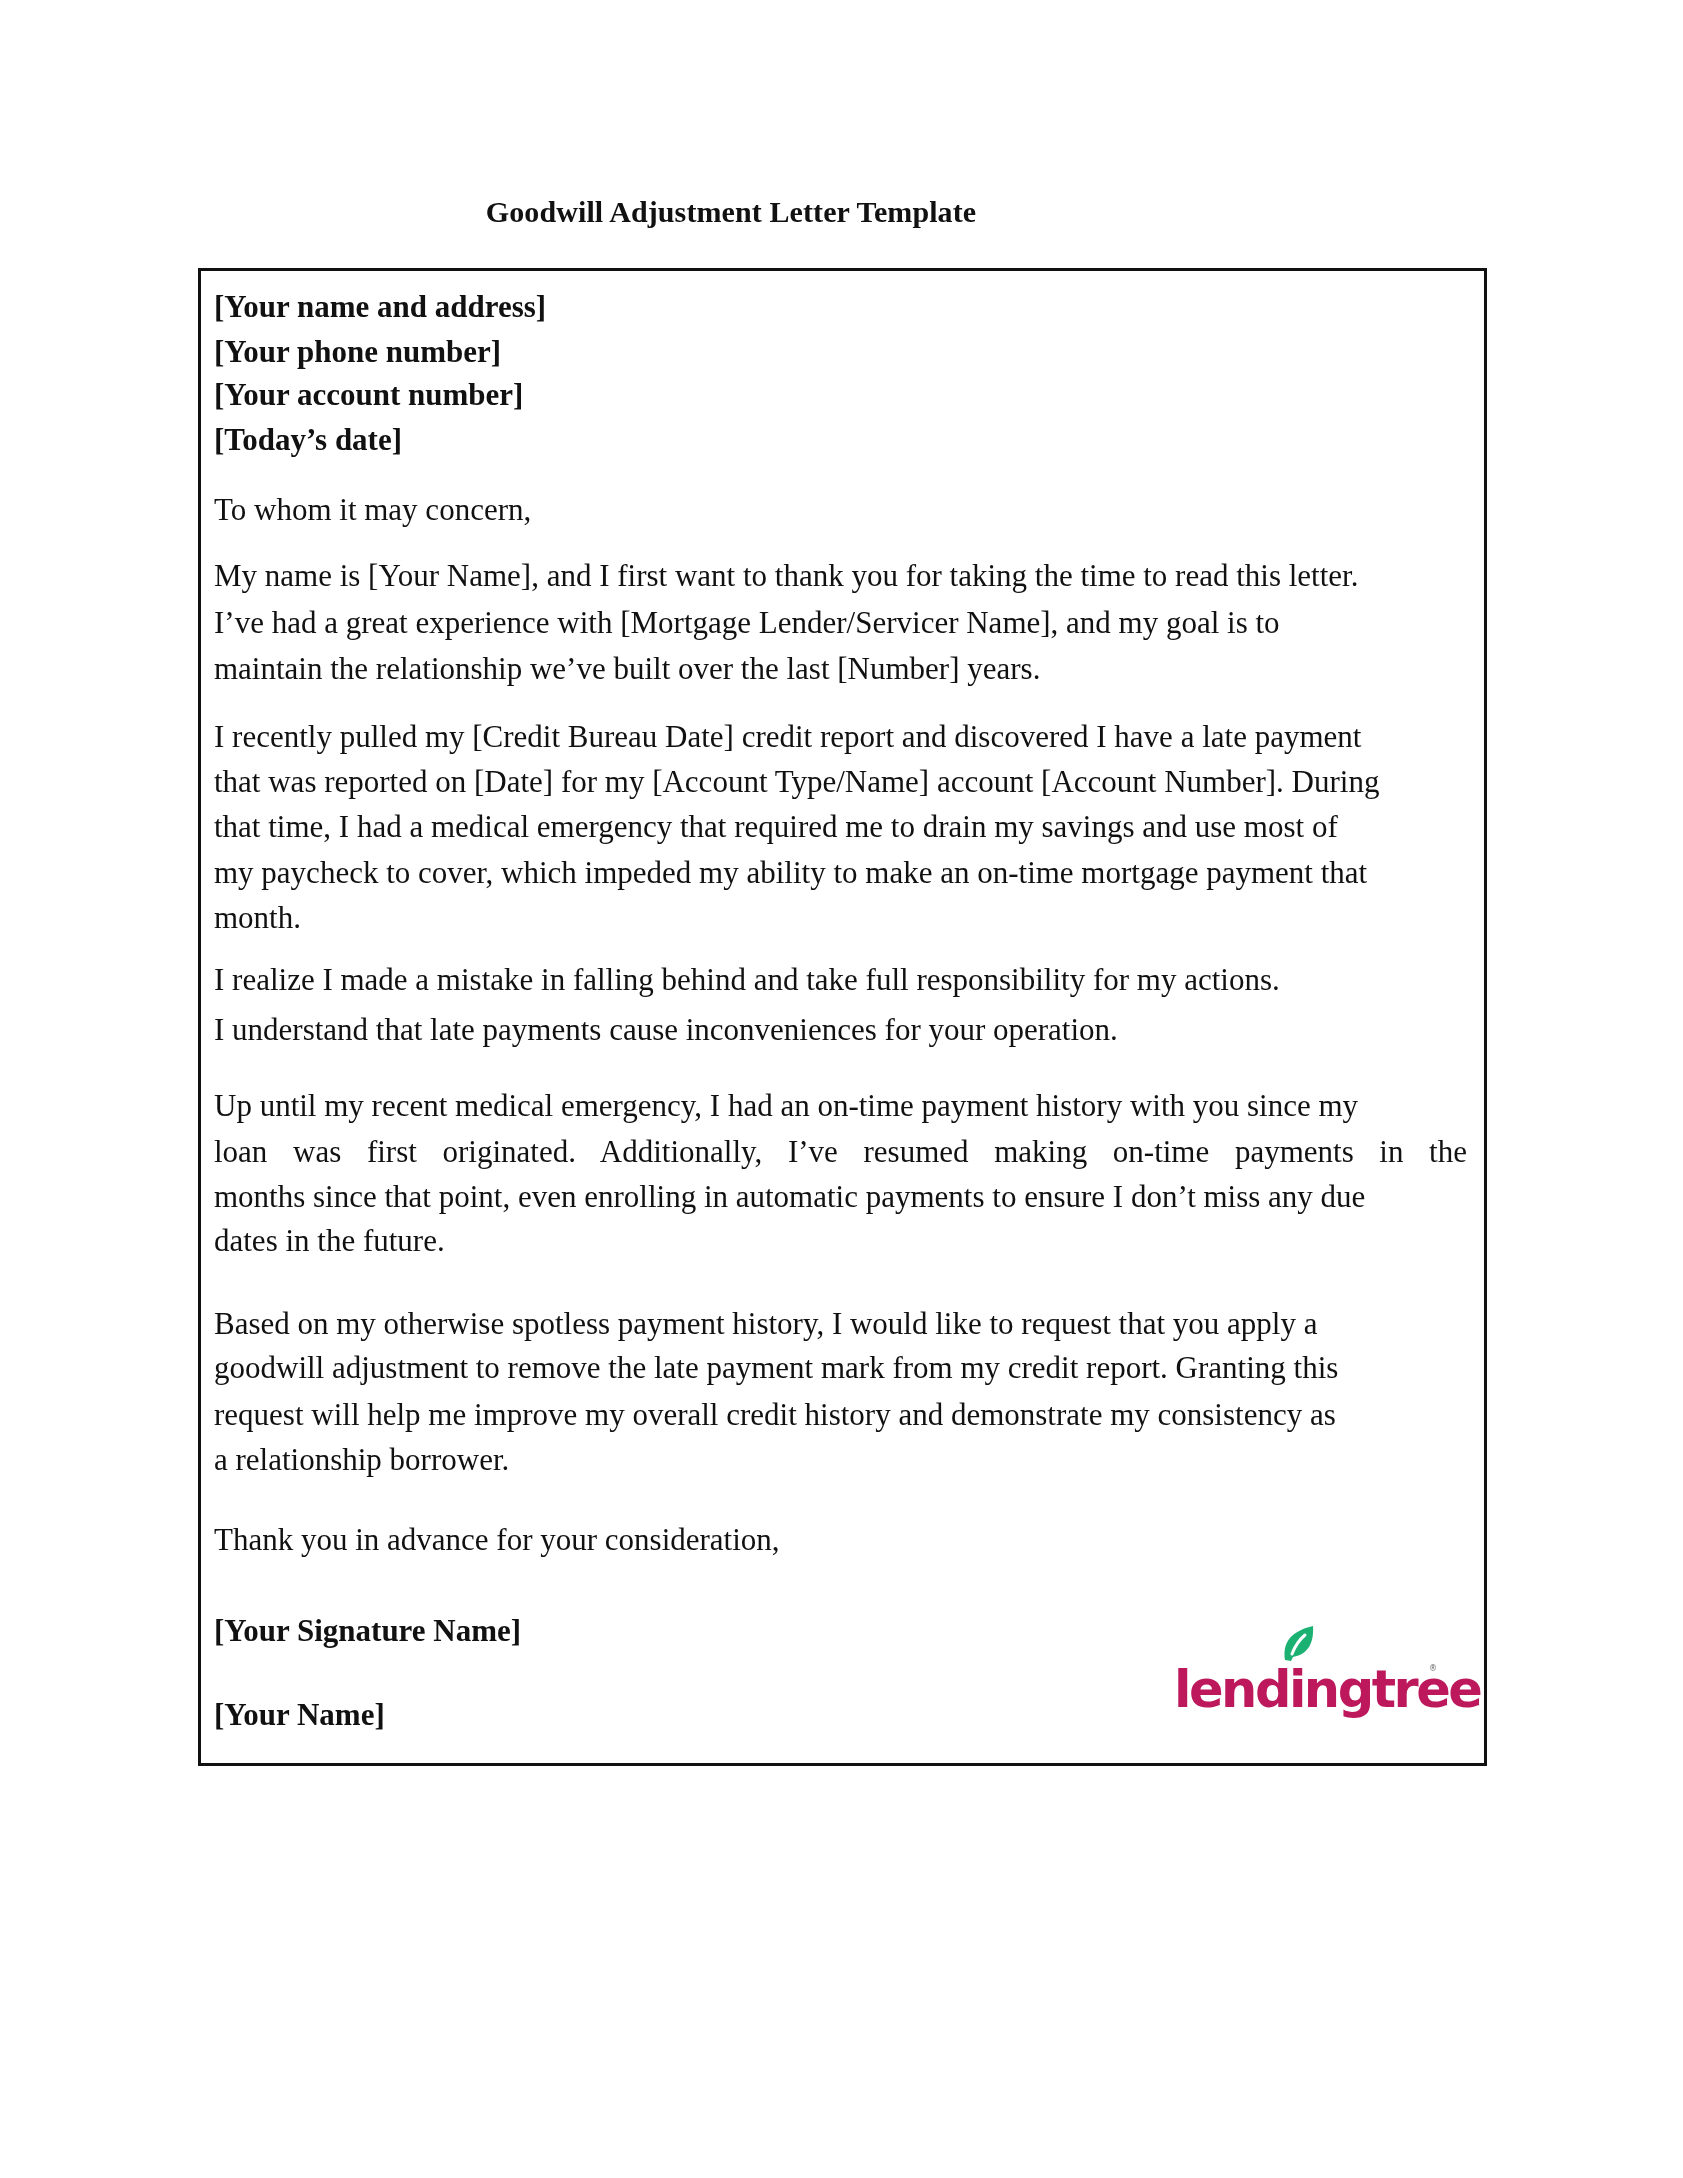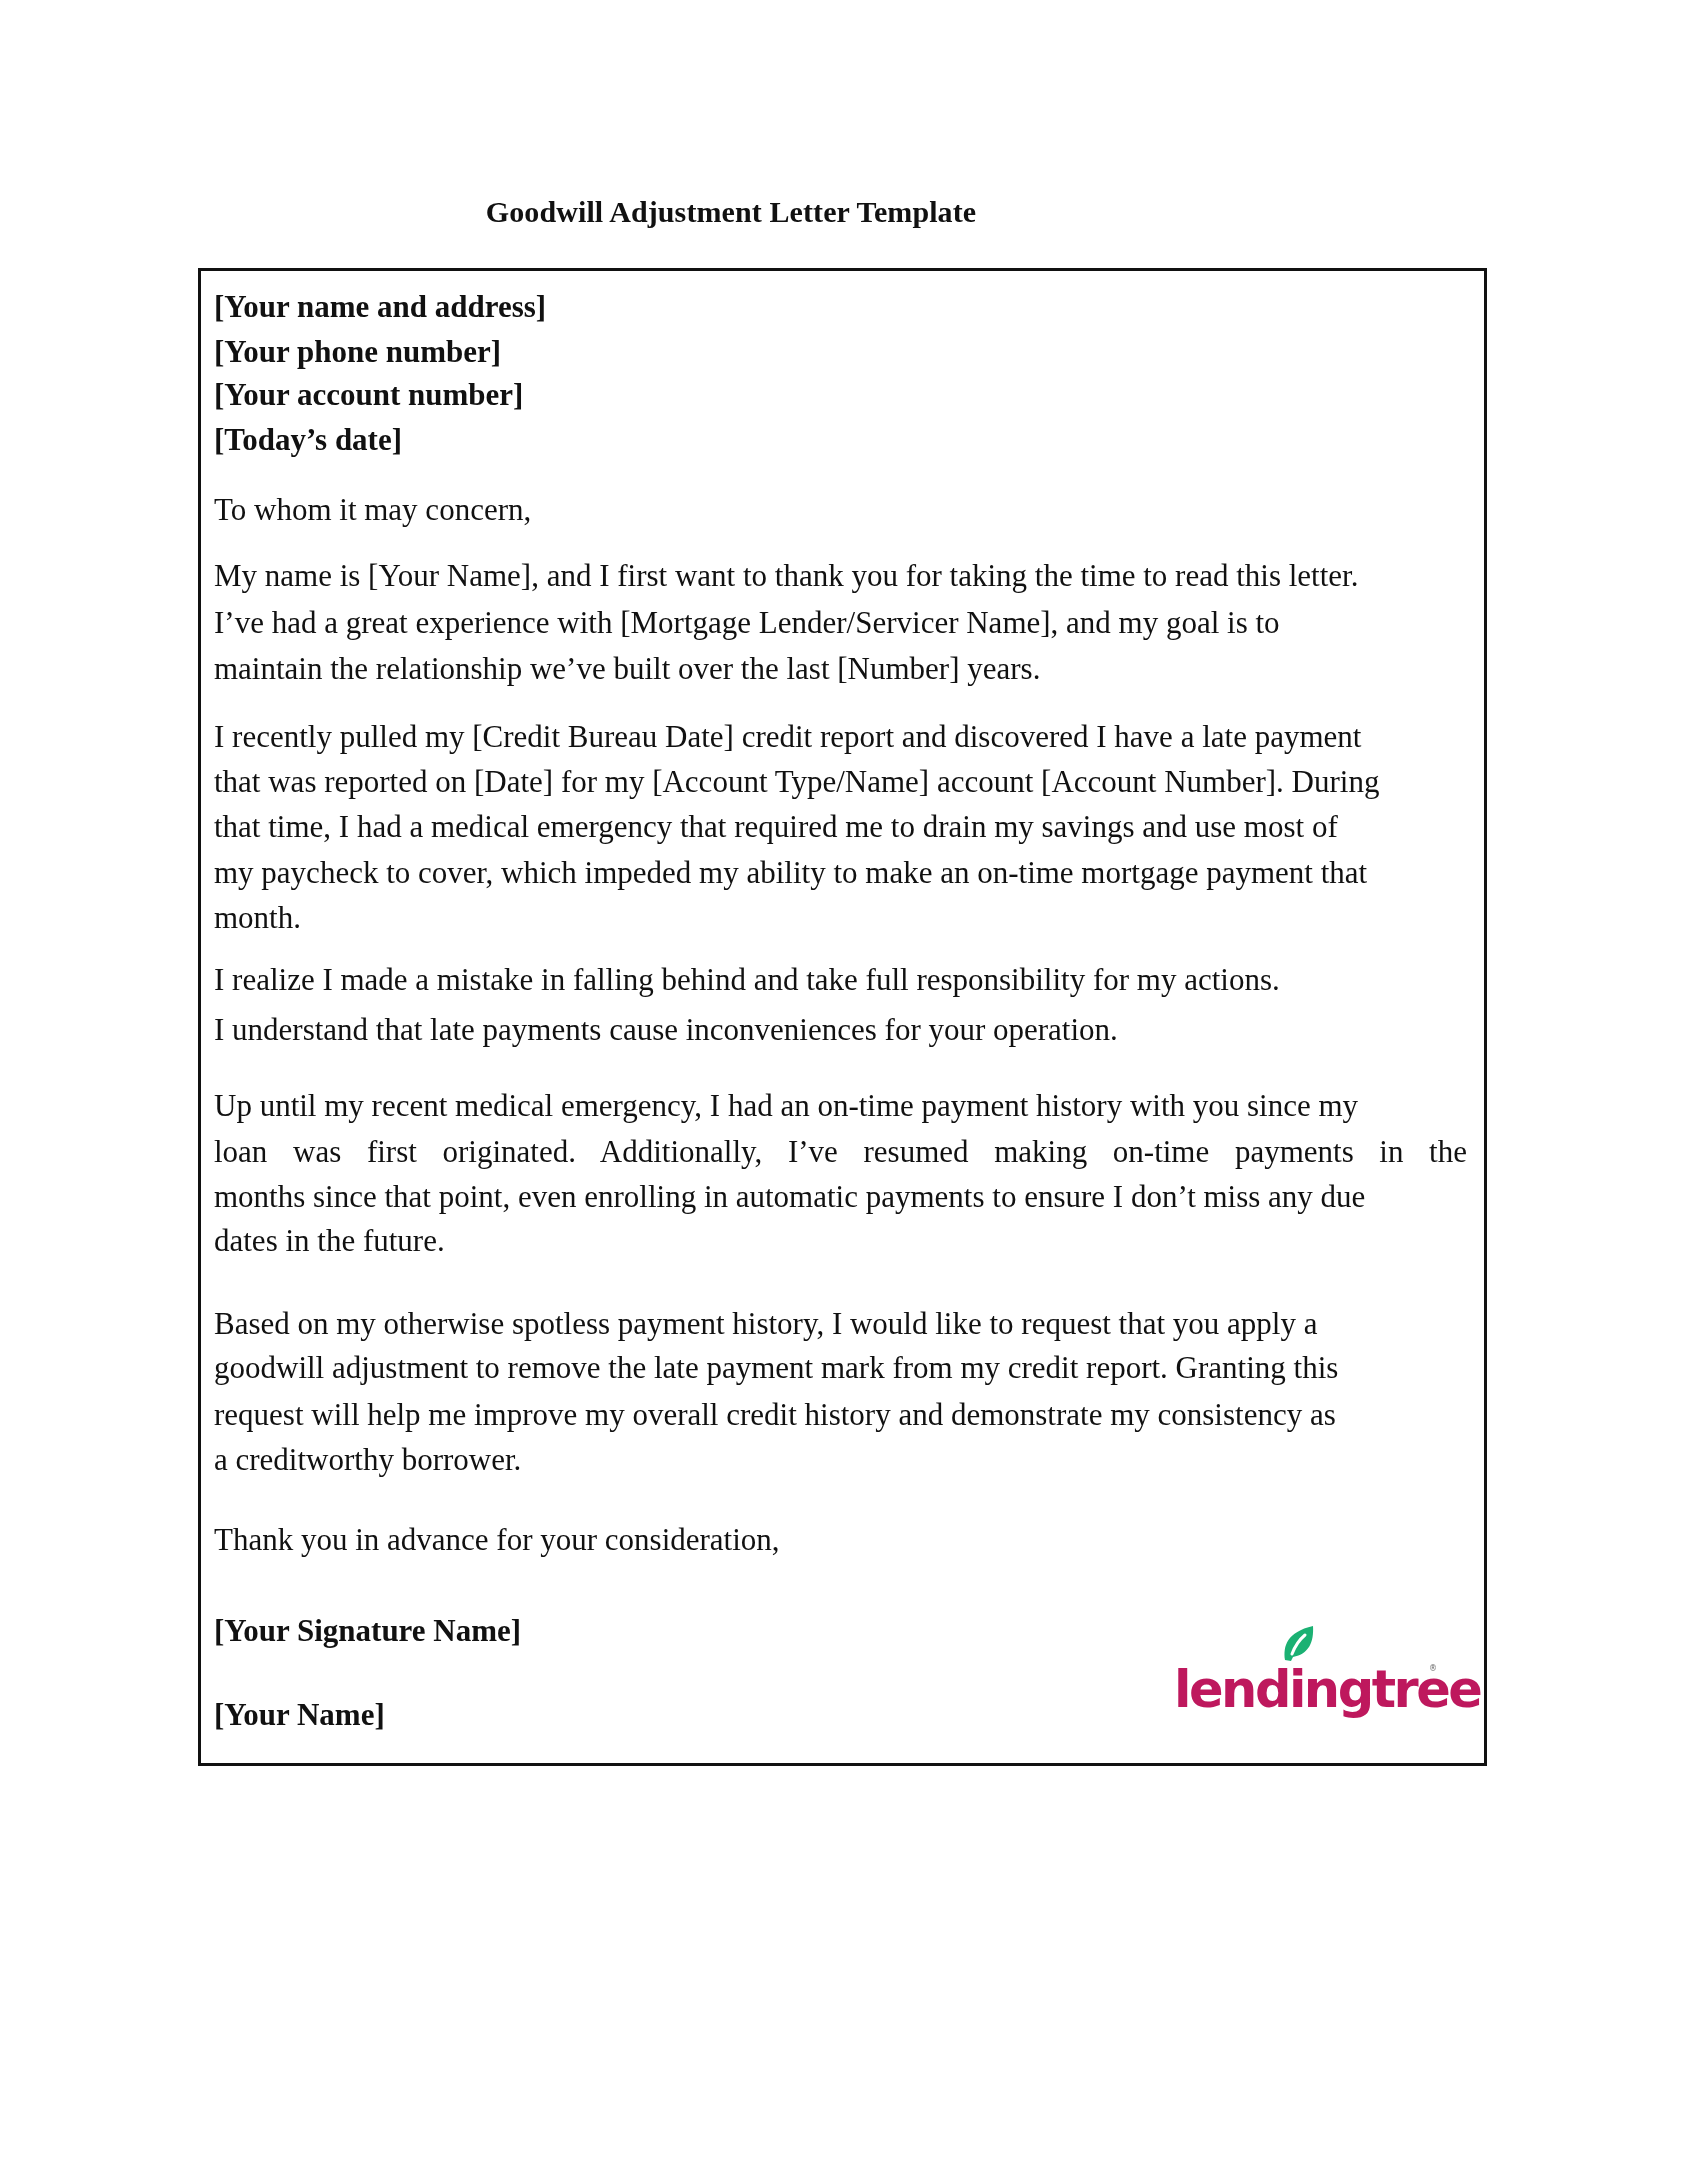--- a/index.html
+++ b/index.html
@@ -55,21 +55,21 @@
   <div class="ln" style="top:1086px">Up until my recent medical emergency, I had an on-time payment history with you since my</div>
   <div class="ln just" style="top:1132px">loan was first originated. Additionally, I’ve resumed making on-time payments in the</div>
   <div class="ln" style="top:1177px">months since that point, even enrolling in automatic payments to ensure I don’t miss any due</div>
   <div class="ln" style="top:1221px">dates in the future.</div>
 </div>
 
 <div>
   <div class="ln" style="top:1304px">Based on my otherwise spotless payment history, I would like to request that you apply a</div>
   <div class="ln" style="top:1348px">goodwill adjustment to remove the late payment mark from my credit report. Granting this</div>
   <div class="ln" style="top:1395px">request will help me improve my overall credit history and demonstrate my consistency as</div>
-  <div class="ln" style="top:1440px">a creditworthy borrower.</div>
+  <div class="ln" style="top:1440px">a relationship borrower.</div>
 </div>
 
 <div class="ln" style="top:1520px">Thank you in advance for your consideration,</div>
 <div class="ln b" style="top:1611px">[Your Signature Name]</div>
 <div class="ln b" style="top:1695px">[Your Name]</div>
 
 <div class="logo">
   <svg class="logo-leaf" viewBox="0 0 34 38">
     <path d="M4 36 C2 22 6 8 32 2 C33 18 28 30 12 33 L10 37 Z" fill="#1bb173"></path>
     <path d="M11 30 C14 22 18 16 24 11" stroke="#ffffff" stroke-width="3" fill="none" stroke-linecap="round"></path>

